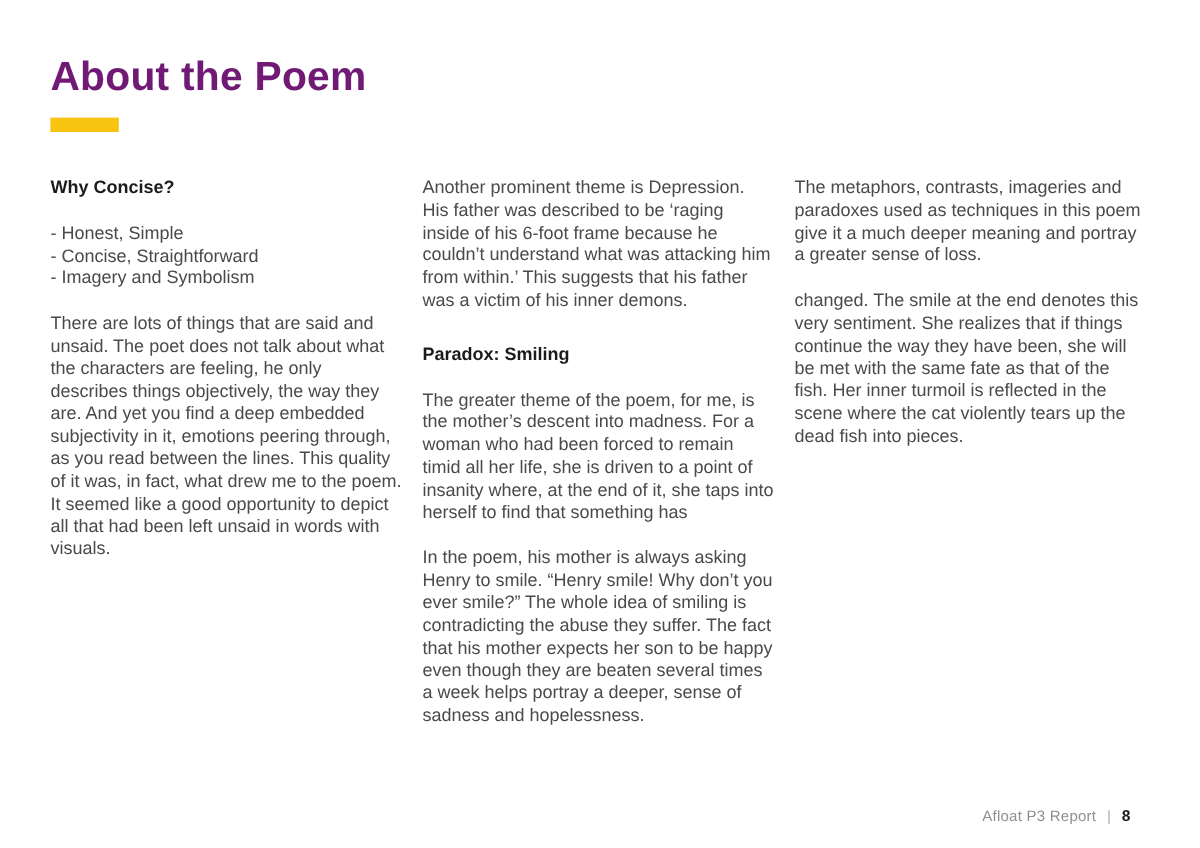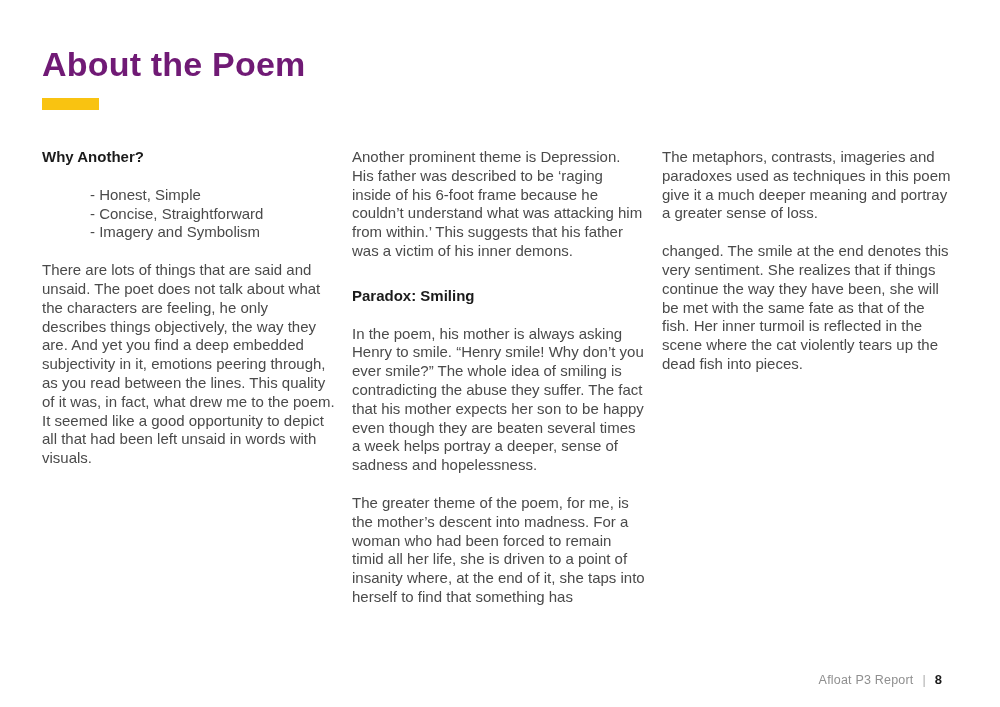--- a/index.html
+++ b/index.html
@@ -43,21 +43,21 @@
     grid-template-columns: 293px 293px 293px;
     column-gap: 17px;
   }
   .col { min-width: 0; }
   .col p {
     font-size: 15px;
     line-height: 18.8px;
     color: #4A4A4A;
     margin: 0 0 19px 0;
   }
-  .col p.list { white-space: pre-line; margin-left: 48px; }
+  .col p.list { white-space: pre-line; }
   .col h2 {
     font-size: 15px;
     line-height: 18.8px;
     font-weight: 700;
     color: #1B1B1B;
     margin: 0 0 19px 0;
   }
   .col h2.h-gap { margin-top: 26px; }
   .page-footer {
     position: absolute;
@@ -89,32 +89,32 @@
 <div class="page">
 
   <header class="page-header">
     <h1 class="page-title">About the Poem</h1>
     <div class="accent-bar" style="background: rgb(249, 195, 17);"></div>
   </header>
 
   <main class="columns">
 
     <section class="col">
-      <h2>Why Another?</h2>
+      <h2>Why Concise?</h2>
       <p class="list">- Honest, Simple
 - Concise, Straightforward
 - Imagery and Symbolism</p>
       <p>There are lots of things that are said and unsaid. The poet does not talk about what the characters are feeling, he only describes things objectively, the way they are. And yet you find a deep embedded subjectivity in it, emotions peering through, as you read between the lines. This quality of it was, in fact, what drew me to the poem. It seemed like a good opportunity to depict all that had been left unsaid in words with visuals.</p>
     </section>
 
     <section class="col">
       <p>Another prominent theme is Depression. His father was described to be ‘raging inside of his 6-foot frame because he couldn’t understand what was attacking him from within.’ This suggests that his father was a victim of his inner demons.</p>
       <h2 class="h-gap">Paradox: Smiling</h2>
+      <p>The greater theme of the poem, for me, is the mother’s descent into madness. For a woman who had been forced to remain timid all her life, she is driven to a point of insanity where, at the end of it, she taps into herself to find that something has</p>
       <p>In the poem, his mother is always asking Henry to smile. “Henry smile! Why don’t you ever smile?” The whole idea of smiling is contradicting the abuse they suffer. The fact that his mother expects her son to be happy even though they are beaten several times a week helps portray a deeper, sense of sadness and hopelessness.</p>
-      <p>The greater theme of the poem, for me, is the mother’s descent into madness. For a woman who had been forced to remain timid all her life, she is driven to a point of insanity where, at the end of it, she taps into herself to find that something has</p>
     </section>
 
     <section class="col">
       <p>The metaphors, contrasts, imageries and paradoxes used as techniques in this poem give it a much deeper meaning and portray a greater sense of loss.</p>
       <p>changed. The smile at the end denotes this very sentiment. She realizes that if things continue the way they have been, she will be met with the same fate as that of the fish. Her inner turmoil is reflected in the scene where the cat violently tears up the dead fish into pieces.</p>
     </section>
 
   </main>
 
   <footer class="page-footer">

